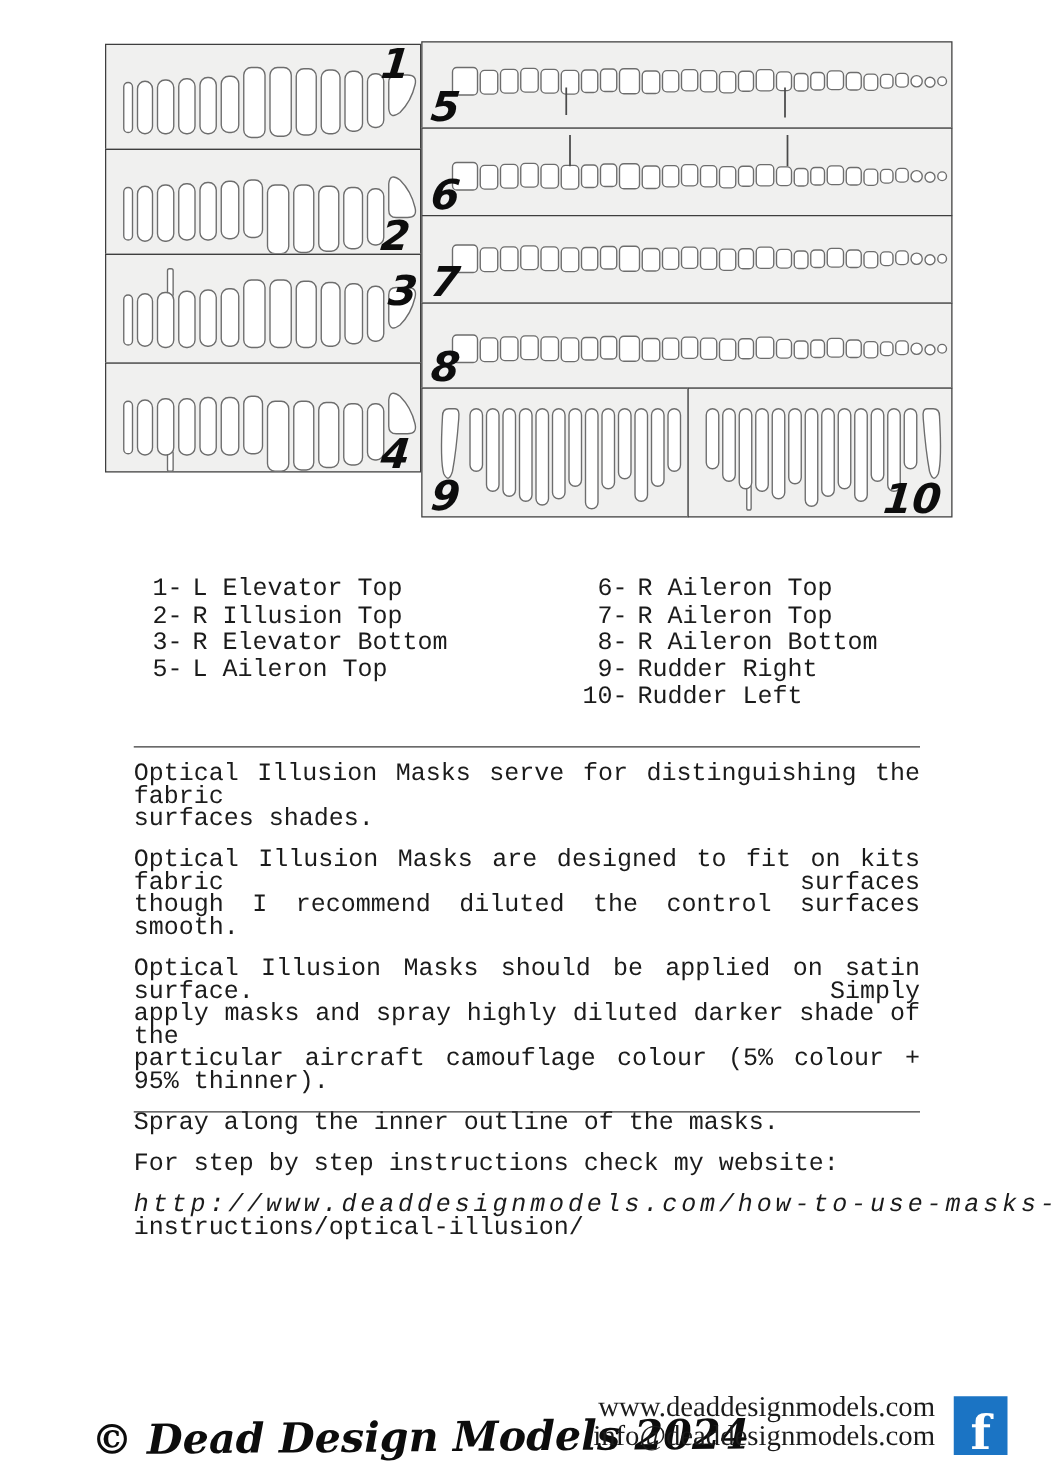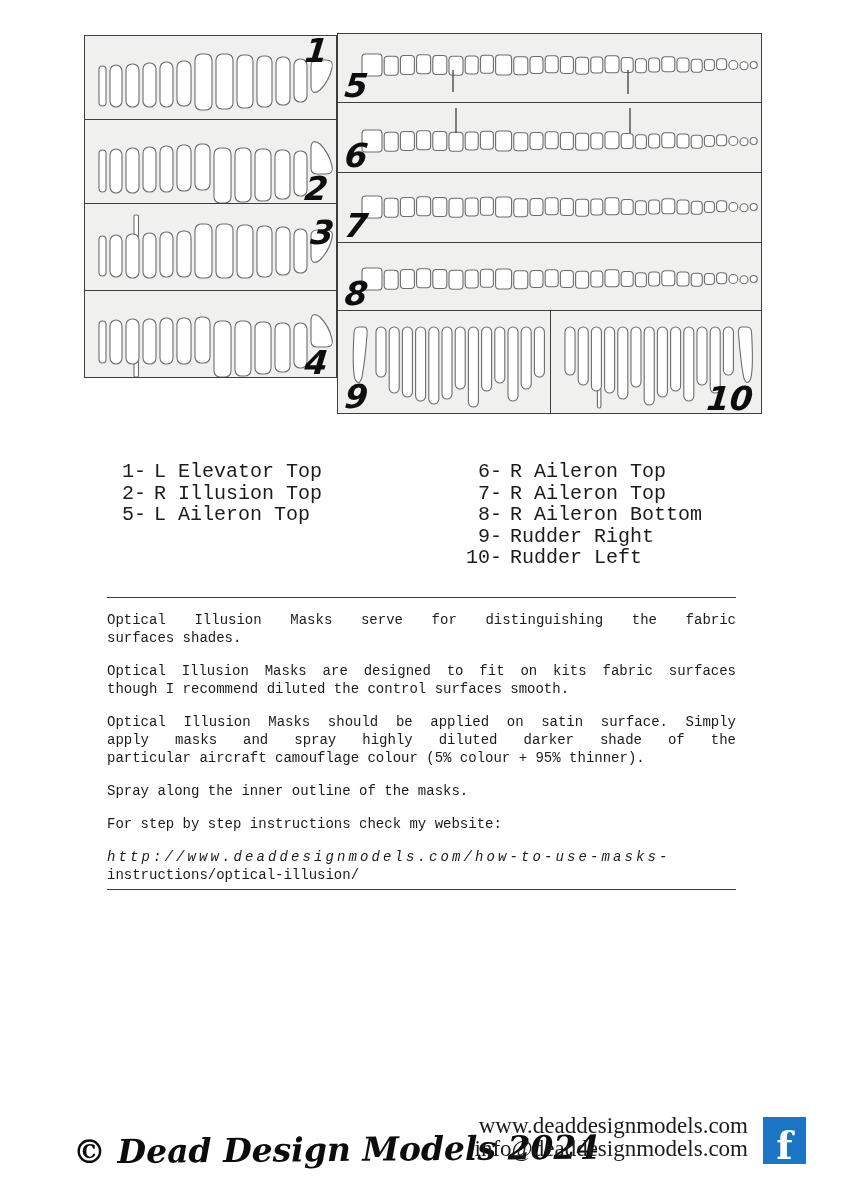--- a/index.html
+++ b/index.html
@@ -17,21 +17,21 @@
   
   .legend{position:absolute;top:461px;left:0;font-size:20px;line-height:21.5px;white-space:nowrap;}
   .legend-col{position:absolute;top:0;}
   .legend-col1{left:108px}
   .legend-col2{left:464px}
   .legend-row .num{display:inline-block;width:38px;text-align:right;}
   .legend-row .lbl{margin-left:8px;font-family:Liberation Mono, monospace;}
   
   .rule{position:absolute;left:107px;width:629px;border-top:1.6px solid #3a3a3a;height:0;}
   
-  .instructions{position:absolute;left:107px;top:611px;width:629px;font-size:14px;line-height:18px;}
+  .instructions{position:absolute;left:107px;top:611px;width:629px;font-size:20px;line-height:18px;}
   .para{margin:0 0 15px 0;}
   .pline{text-align:justify;text-align-last:justify;}
   .pline.last{text-align-last:left;}
   .pline.spread{letter-spacing:3.1px;text-align-last:left;white-space:nowrap;font-style:italic;}
   
   .copyright{position:absolute;left:73px;top:1130px;font-family:"DejaVu Serif",serif;
              font-style:italic;font-weight:700;font-size:33px;color:#0c0c0c;transform:rotate(-0.5deg);white-space:nowrap;}
   .contact{position:absolute;right:95px;top:1114px;text-align:right;font-size:23px;line-height:23px;white-space:nowrap;font-family:Liberation Serif, serif;}
   .fb{position:absolute;left:763px;top:1117px;width:43px;height:47px;display:flex;align-items:flex-end;
       justify-content:center;color:#fff;font-family:"DejaVu Serif",serif;font-weight:700;font-size:38px;line-height:0.95;cursor:pointer;}
@@ -285,20 +285,21 @@
           <path d="M200.59999999999997,22 Q200.59999999999997,16 195.59999999999997,16 L190.59999999999997,16 Q186.59999999999997,16 187.59999999999997,24 Q189.59999999999997,50 192.59999999999997,66 Q195.59999999999997,76 199.59999999999997,68 Q202.59999999999997,58 200.59999999999997,22 Z" fill="#ffffff" stroke="#6d6d6d" stroke-width="1.1"></path>
         </svg>
         <span class="panel-num np-br">10</span>
       </div>
     </div>
 
   <div class="legend">
     <div class="legend-col legend-col1" id="legend-col1">
         <div class="legend-row"><span class="num">1-</span><span class="lbl">L Elevator Top</span></div>
         <div class="legend-row"><span class="num">2-</span><span class="lbl">R Illusion Top</span></div>
+        <div class="legend-row"><span class="num">3-</span><span class="lbl">R Elevator Bottom</span></div>
         <div class="legend-row"><span class="num">5-</span><span class="lbl">L Aileron Top</span></div>
       </div>
     <div class="legend-col legend-col2" id="legend-col2">
         <div class="legend-row"><span class="num">6-</span><span class="lbl">R Aileron Top</span></div>
         <div class="legend-row"><span class="num">7-</span><span class="lbl">R Aileron Top</span></div>
         <div class="legend-row"><span class="num">8-</span><span class="lbl">R Aileron Bottom</span></div>
         <div class="legend-row"><span class="num">9-</span><span class="lbl">Rudder Right</span></div>
         <div class="legend-row"><span class="num">10-</span><span class="lbl">Rudder Left</span></div>
       </div>
   </div>

